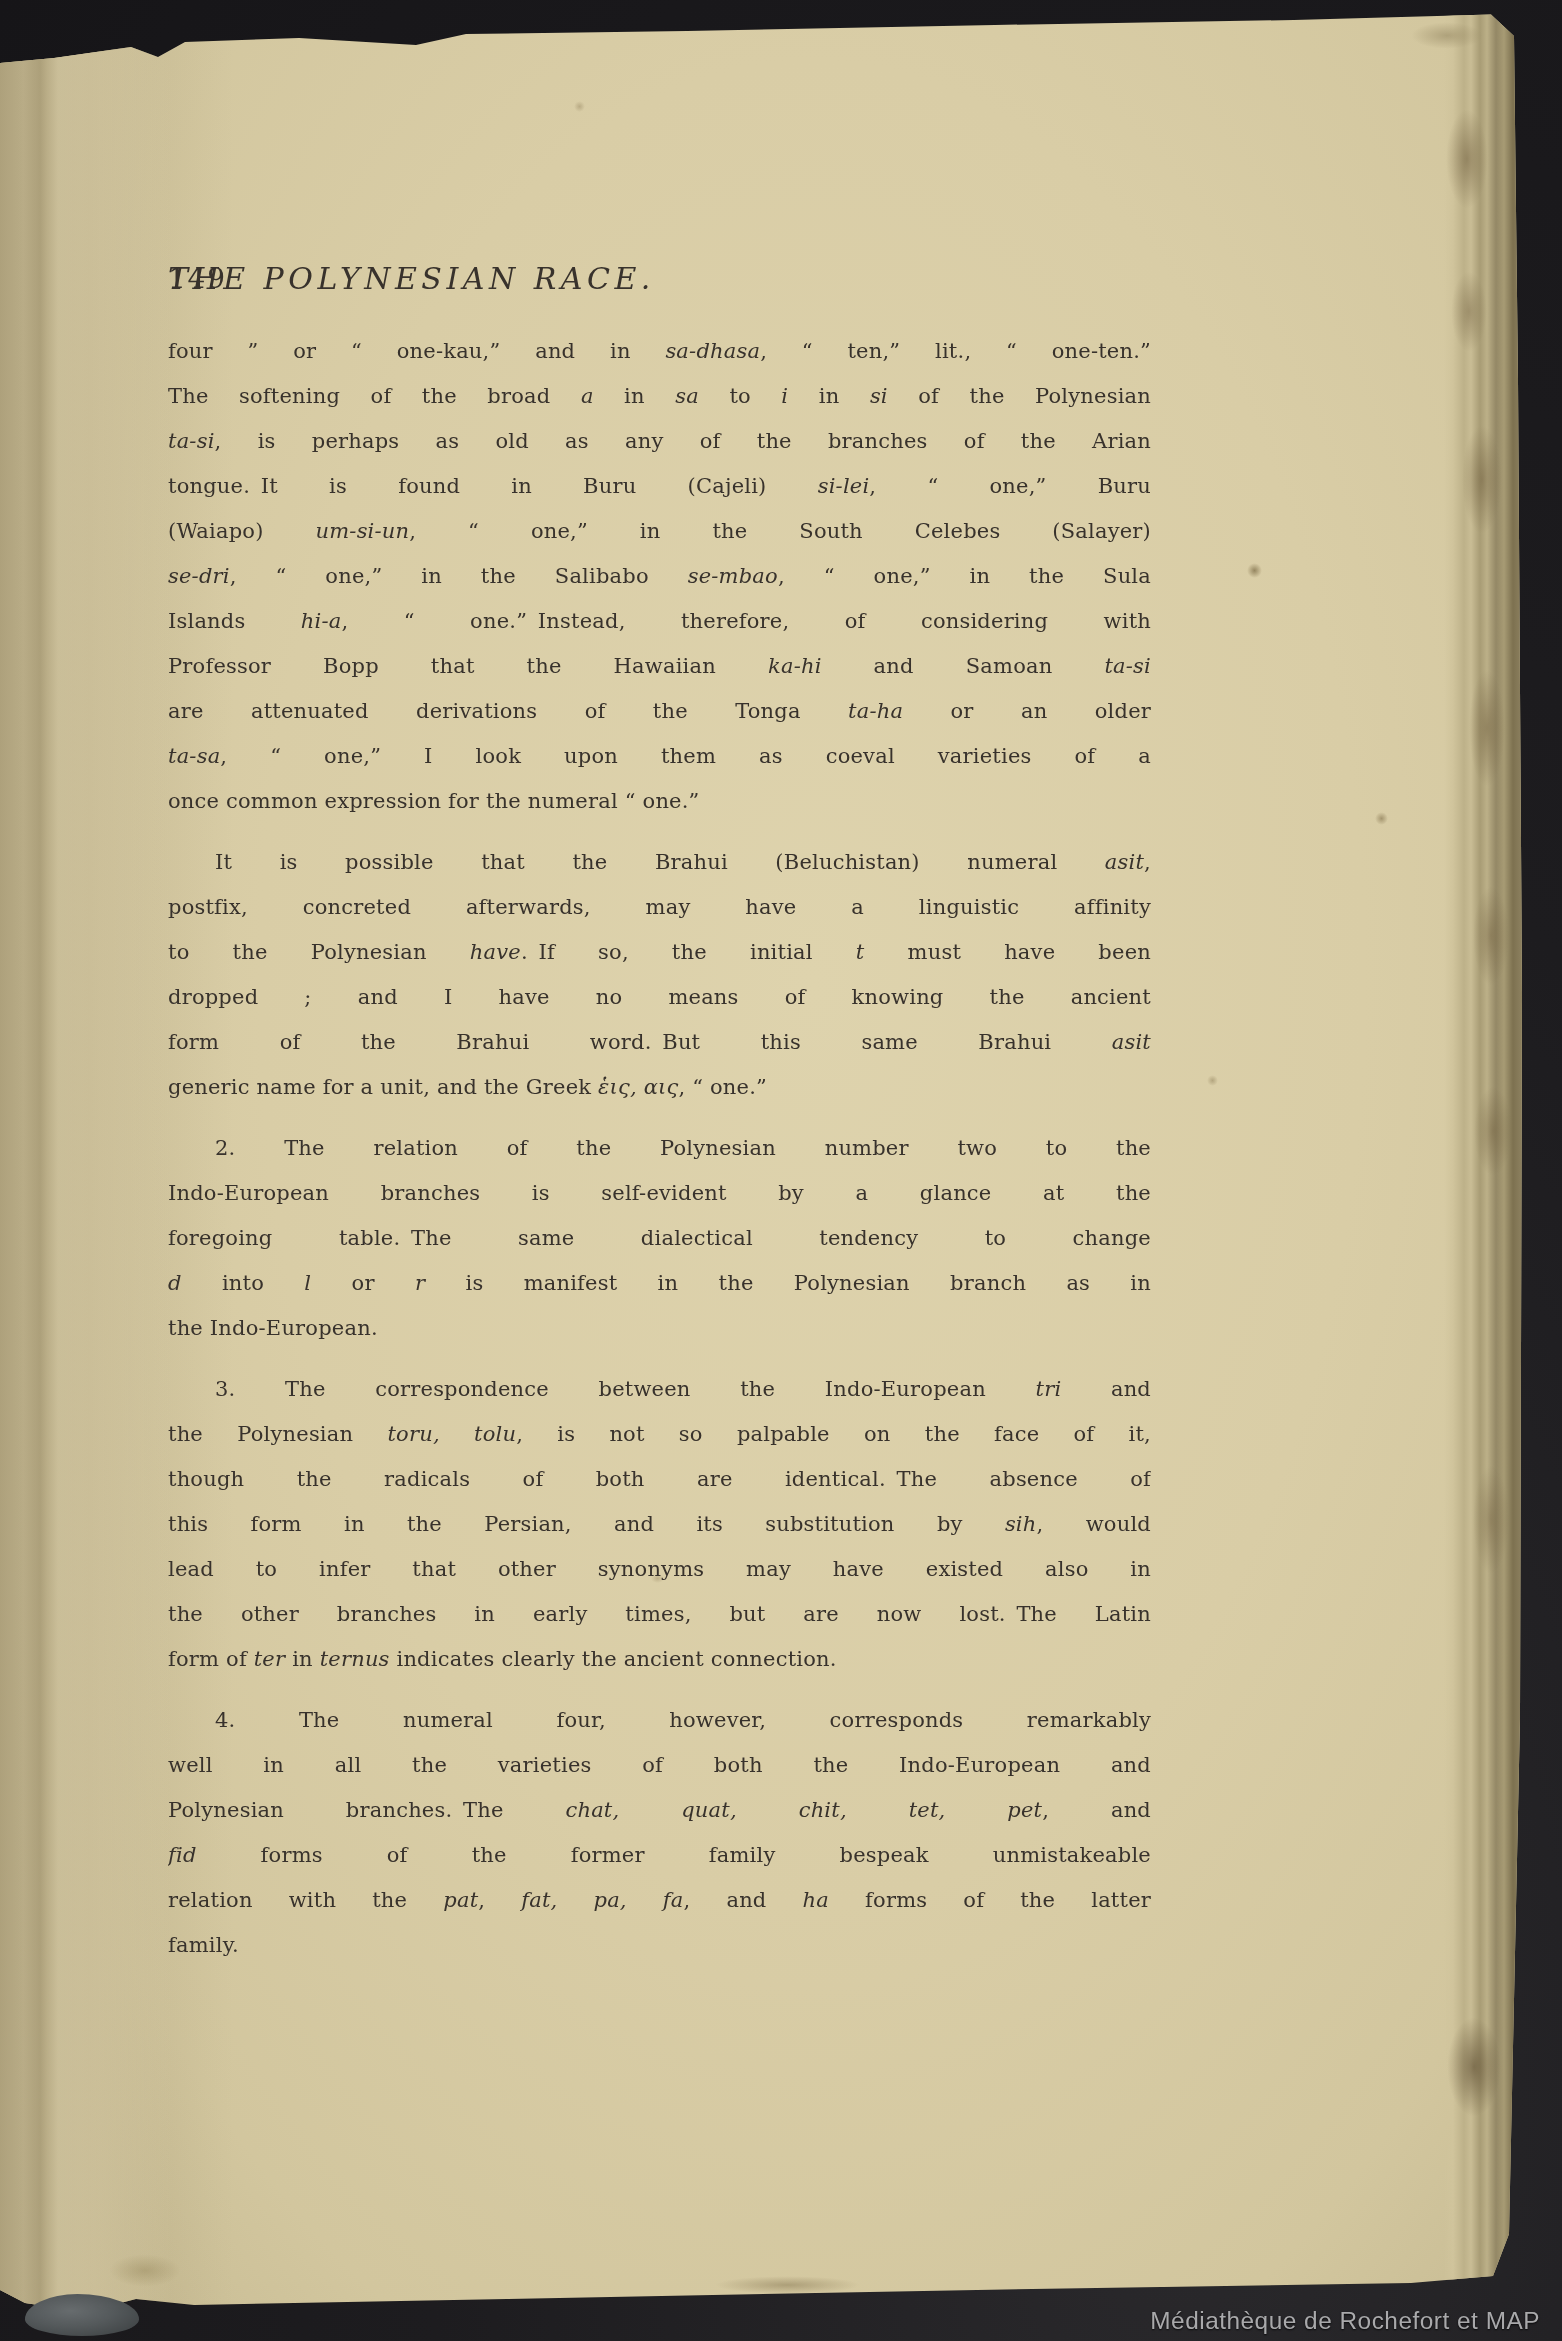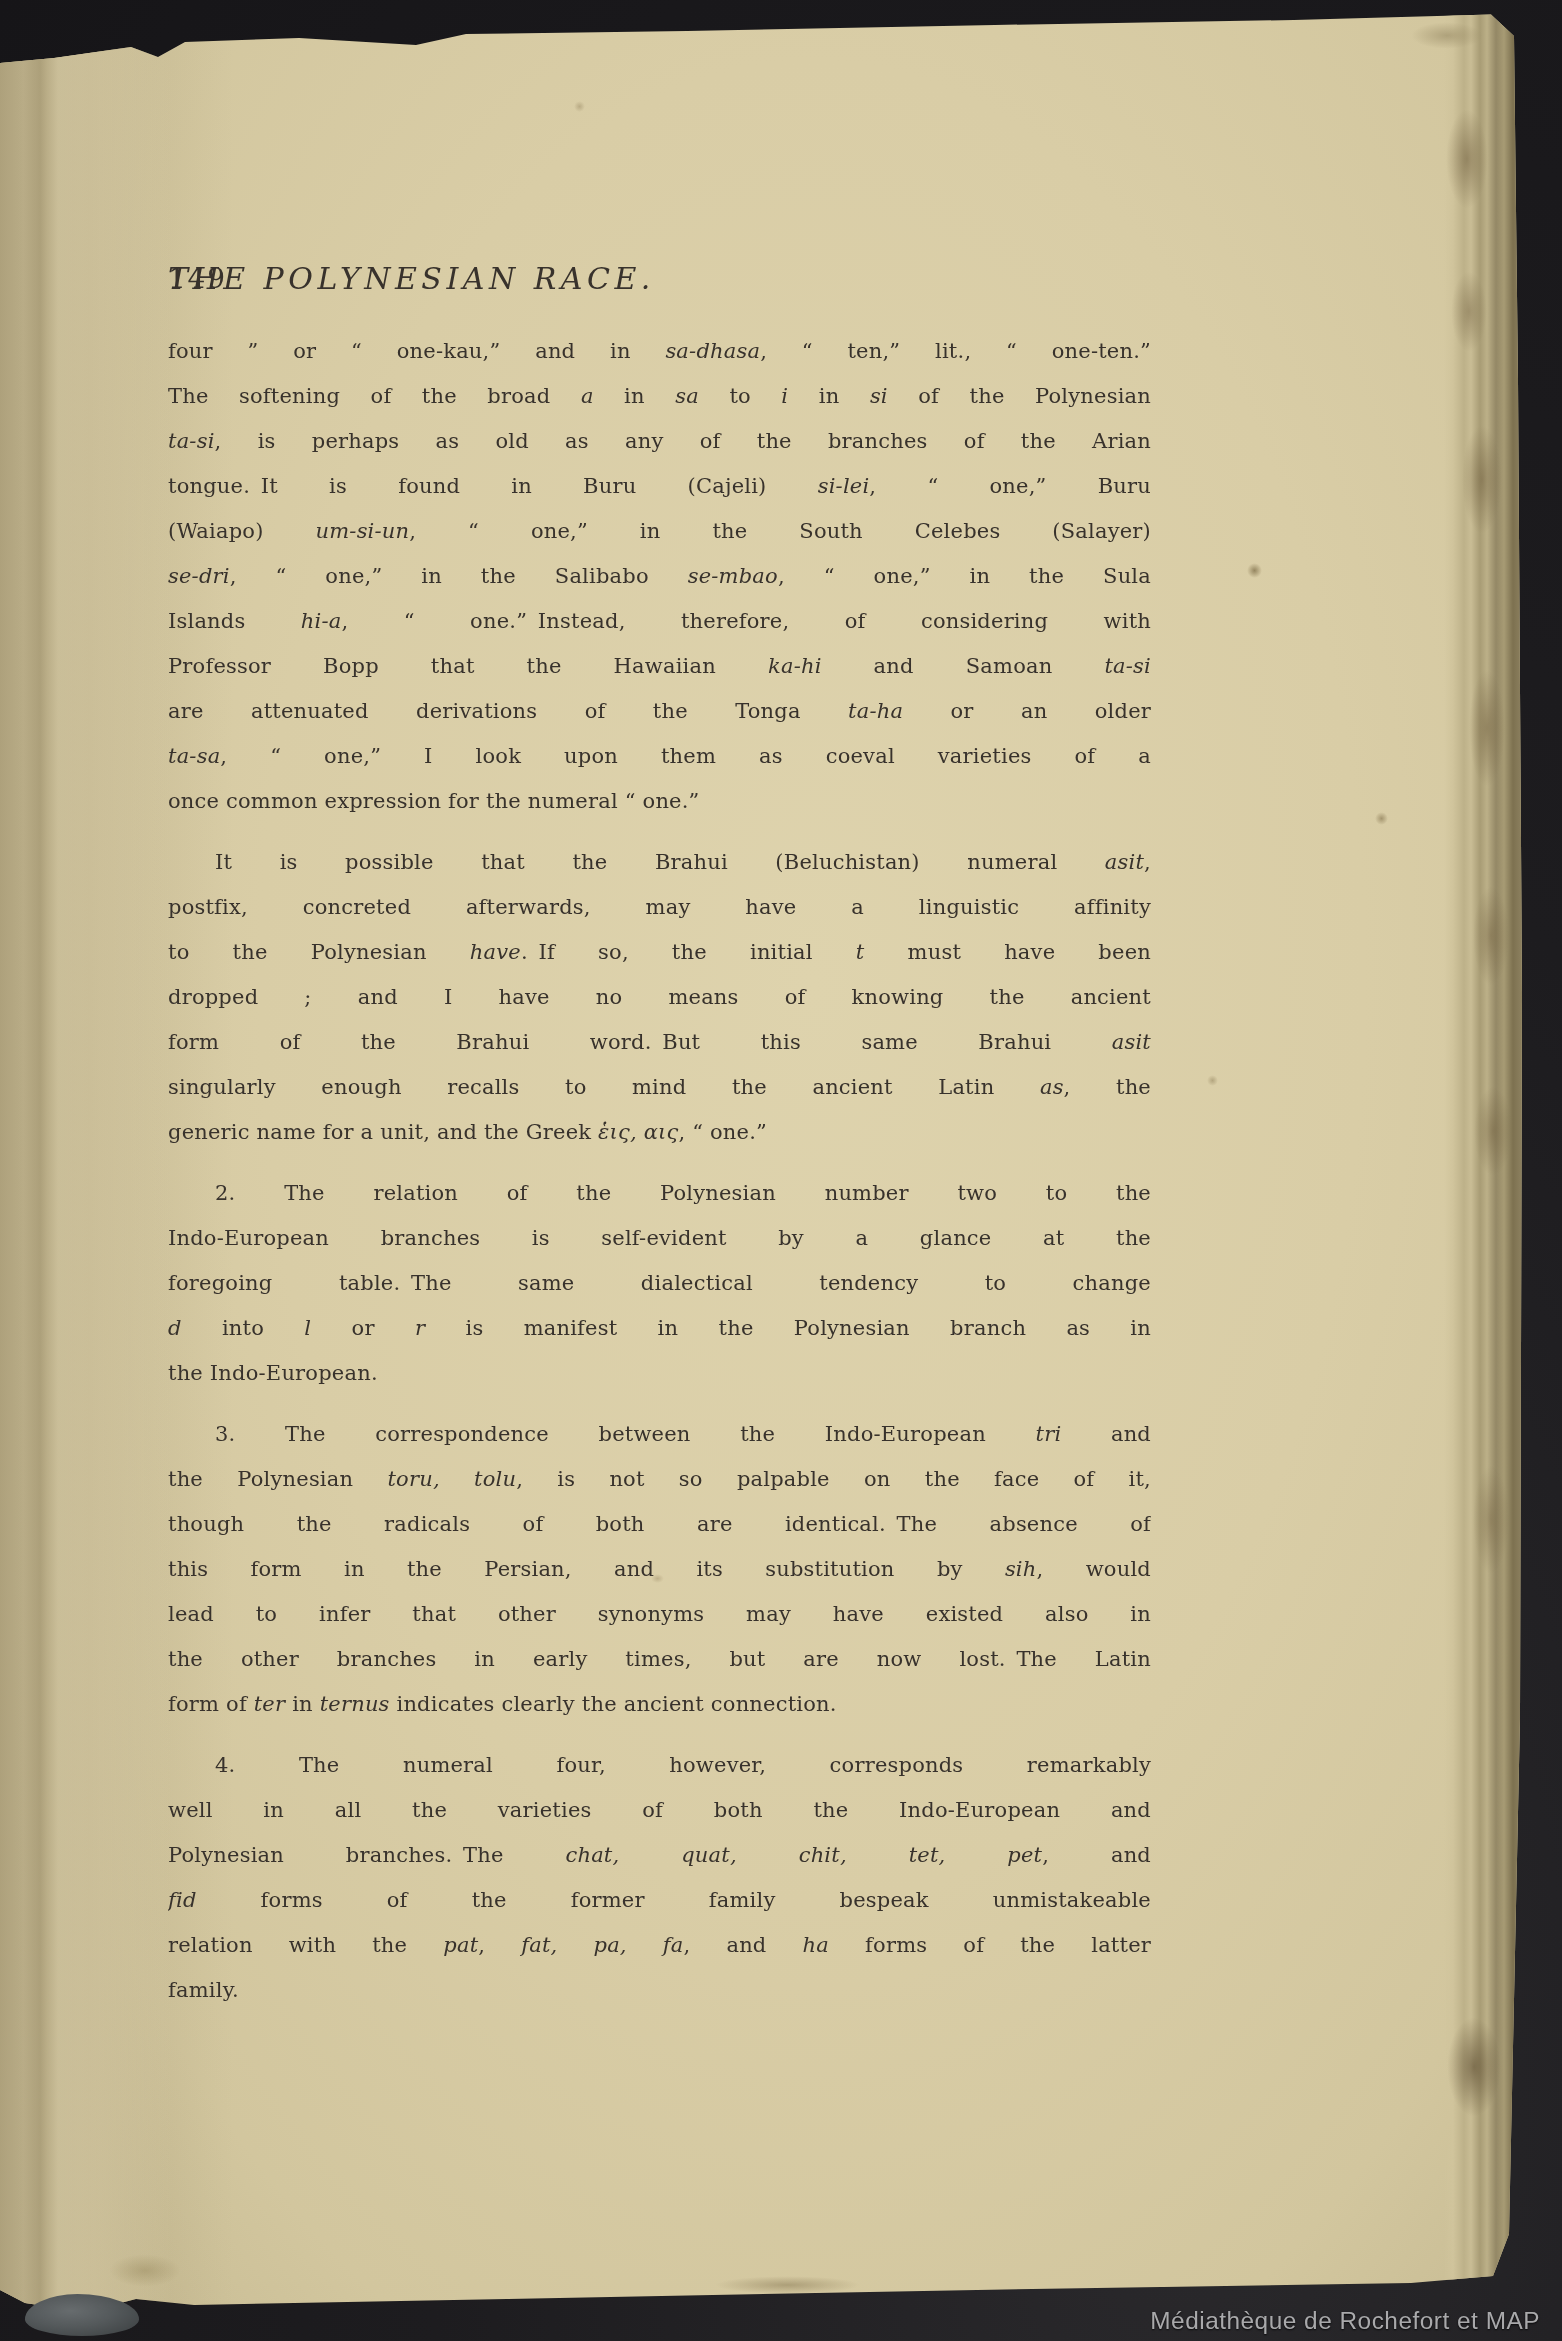--- a/index.html
+++ b/index.html
@@ -140,21 +140,20 @@
           <div class="line"><span>are attenuated derivations of the Tonga </span><i>ta-ha</i><span> or an older</span></div>
           <div class="line"><i>ta-sa</i><span>, “ one,” I look upon them as coeval varieties of a</span></div>
           <div class="line last"><span>once common expression for the numeral “ one.”</span></div>
         </div>
         <div>
           <div class="line indent"><span>It is possible that the Brahui (Beluchistan) numeral </span><i>asit</i><span>,</span></div>
           <div class="line"><span>postfix, concreted afterwards, may have a linguistic affinity</span></div>
           <div class="line"><span>to the Polynesian </span><i>have</i><span>. If so, the initial </span><i>t</i><span> must have been</span></div>
           <div class="line"><span>dropped ; and I have no means of knowing the ancient</span></div>
           <div class="line"><span>form of the Brahui word. But this same Brahui </span><i>asit</i></div>
-          <div class="line"><span>singularly enough recalls to mind the ancient Latin </span><i>as</i><span>, the</span></div>
           <div class="line last"><span>generic name for a unit, and the Greek </span><i>ἑις, αις</i><span>, “ one.”</span></div>
         </div>
         <div>
           <div class="line indent"><span>2. The relation of the Polynesian number two to the</span></div>
           <div class="line"><span>Indo-European branches is self-evident by a glance at the</span></div>
           <div class="line"><span>foregoing table. The same dialectical tendency to change</span></div>
           <div class="line"><i>d</i><span> into </span><i>l</i><span> or </span><i>r</i><span> is manifest in the Polynesian branch as in</span></div>
           <div class="line last"><span>the Indo-European.</span></div>
         </div>
         <div>

